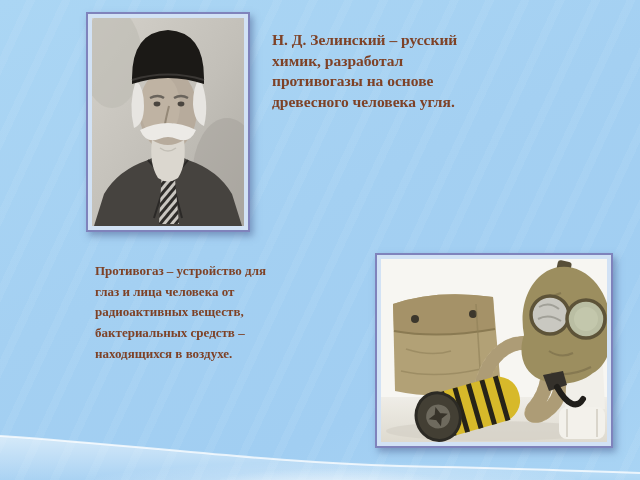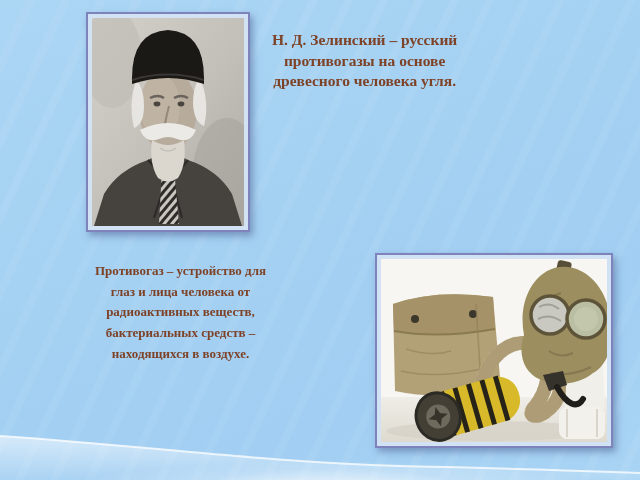--- a/index.html
+++ b/index.html
@@ -12,21 +12,21 @@
     position:absolute;inset:0;pointer-events:none;
     background:repeating-linear-gradient(115deg,rgba(255,255,255,0) 0 24px,rgba(255,255,255,.06) 24px 32px);
   }
   .wave{position:absolute;left:0;bottom:0;width:640px;height:66px;}
   .photo-frame{
     position:absolute;border:2px solid #7f83bc;background:#d2e2f5;padding:4px;
     box-shadow:3px 4px 7px rgba(70,90,140,.5);
   }
   .photo-frame svg{display:block;}
   .caption{position:absolute;font-weight:bold;}
-  .caption .line{white-space:nowrap;text-align:center;}
+  .caption .line{white-space:nowrap;}
   .caption-top{left:272px;top:30px;font-size:15.5px;line-height:20.6px;}
   .caption-bottom{left:95px;top:261px;font-size:13px;line-height:20.7px;}
 </style>
 </head>
 <body>
 
 <div class="slide">
 
   <div class="streaks"></div>
 
@@ -156,20 +156,21 @@
         <path d="M168,92 Q180,100 192,94" stroke="#6f6444" stroke-width="2" fill="none" opacity="0.5"></path>
 
         <path d="M162,116 L182,112 L186,126 L168,132 Z" fill="#35312b"></path>
         <path d="M176,128 C186,146 196,150 202,140" fill="none" stroke="#201e1a" stroke-width="6" stroke-linecap="round"></path>
       </g>
     </svg>
   </figure>
 
   <div class="caption caption-top" style="color:#7e4227;">
     <div class="line">Н. Д. Зелинский – русский</div>
+    <div class="line">химик, разработал</div>
     <div class="line">противогазы на основе</div>
     <div class="line">древесного человека угля.</div>
   </div>
 
   <div class="caption caption-bottom" style="color:#7e4227;">
     <div class="line">Противогаз – устройство для</div>
     <div class="line">глаз и лица человека от</div>
     <div class="line">радиоактивных веществ,</div>
     <div class="line">бактериальных средств –</div>
     <div class="line">находящихся в воздухе.</div>

